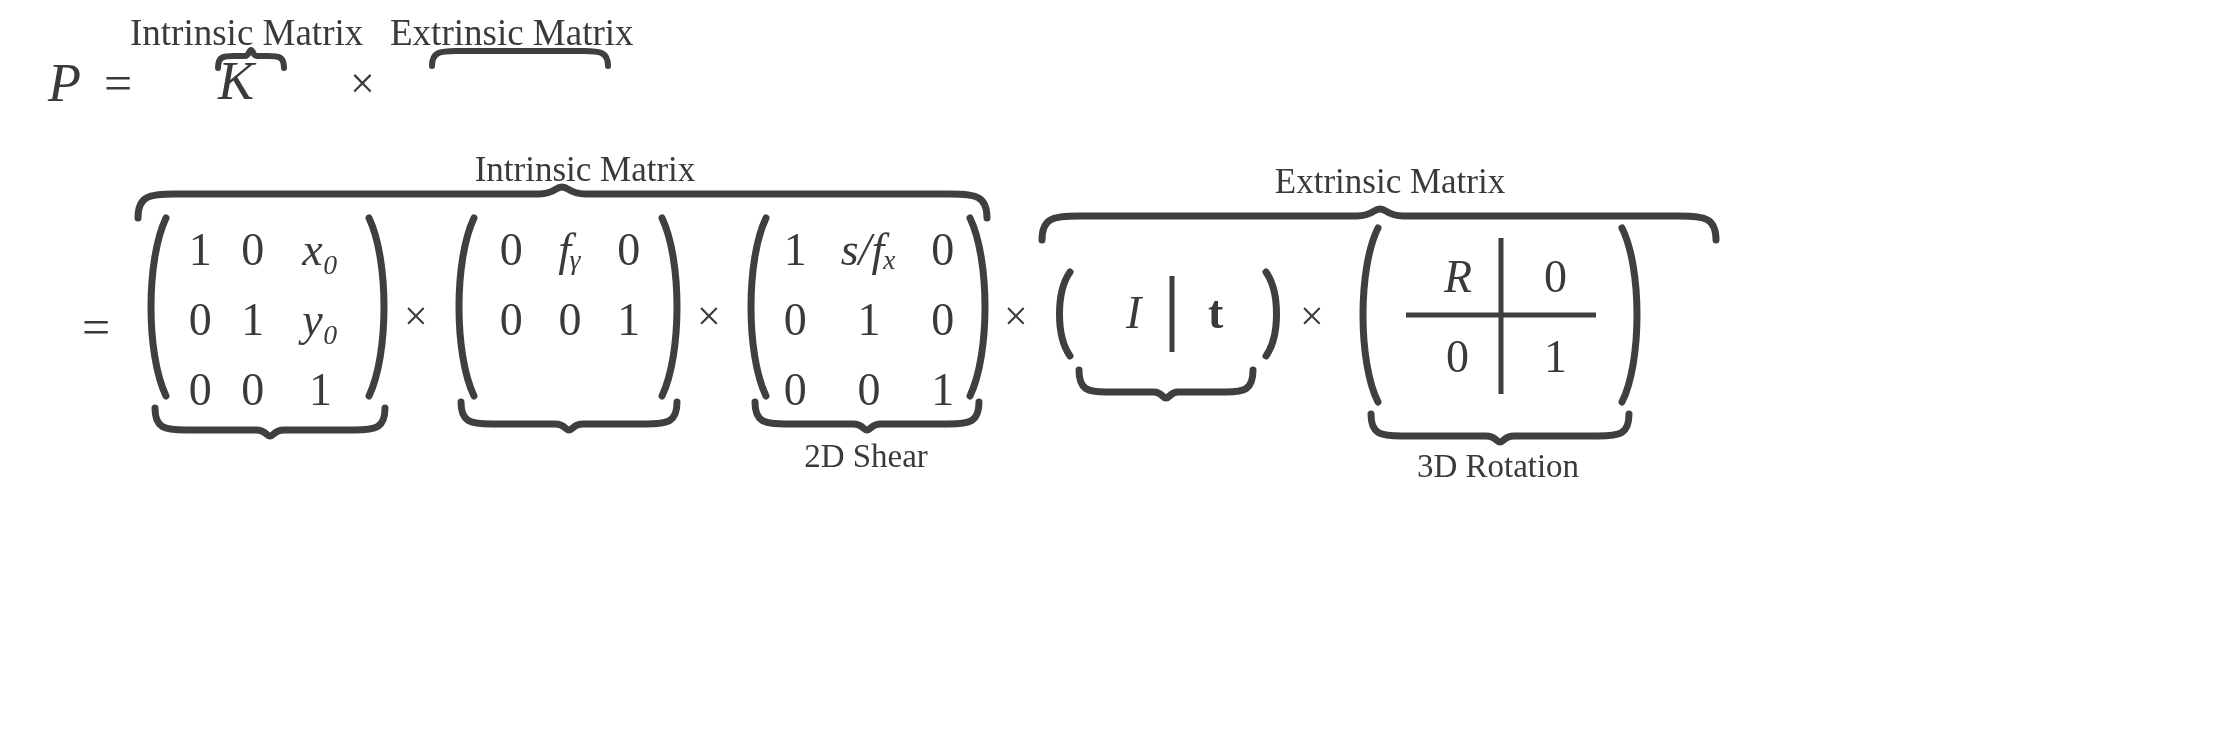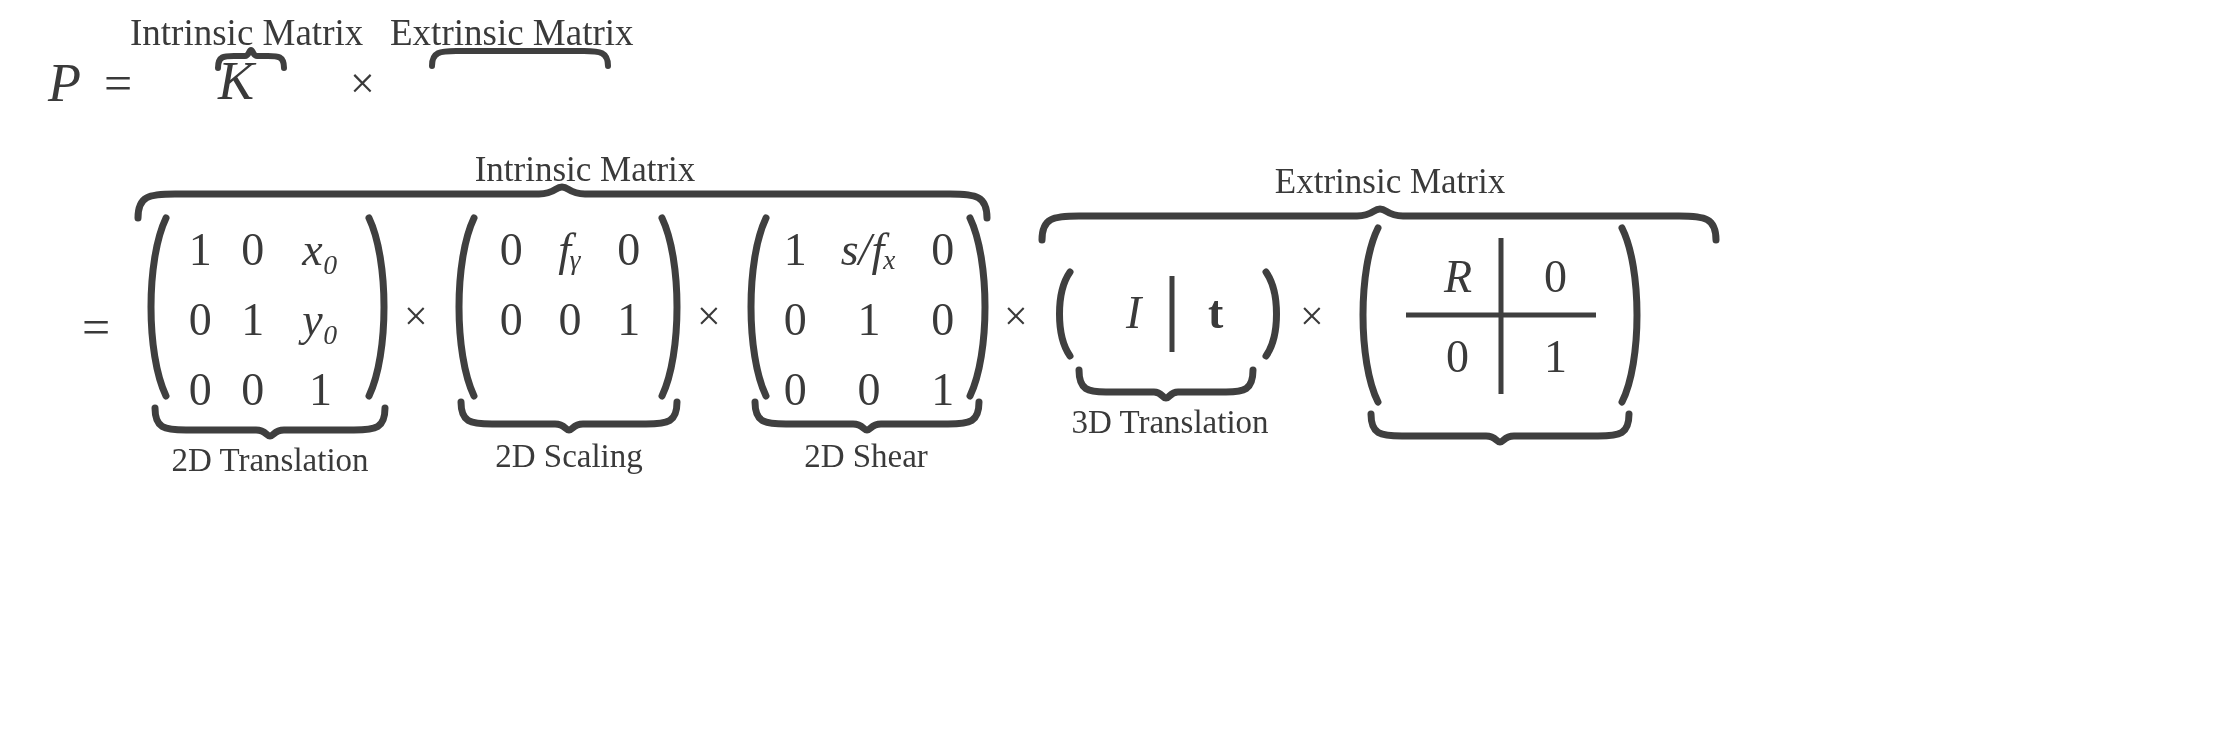--- a/index.html
+++ b/index.html
@@ -132,21 +132,20 @@
         </tr>
       </tbody>
         </table>
     </div>
 
     <div class="abs" style="left:152px;top:256px;">
       <svg width="236" height="32" viewBox="0 0 236 32">
         <path class="brace" d="M3,2 C3,22 12,24 34,24 L104,24 C114,24 114,30 118,30 C122,30 122,24 132,24 L202,24 C224,24 233,22 233,2"></path>
       </svg>
     </div>
-    <div class="ulabel" style="left:140px;top:292px;width:260px;">2D Translation</div>
 
     <span class="times-op" style="left:404px;top:142px;">×</span>
 
     <div class="abs" style="left:448px;top:62px;">
       <svg class="abs" style="left:0;top:0;" width="240" height="190" viewBox="0 0 240 190">
         <path class="paren" d="M26,6 C6,48 6,142 26,184"></path>
       </svg>
       <svg class="abs" style="left:0;top:0;" width="240" height="190" viewBox="0 0 240 190">
         <path class="paren" d="M214,6 C234,48 234,142 214,184"></path>
       </svg>
@@ -163,21 +162,20 @@
           <td>1</td>
         </tr>
       </tbody>
         </table>
     </div>
     <div class="abs" style="left:458px;top:250px;">
       <svg width="222" height="32" viewBox="0 0 222 32">
         <path class="brace" d="M3,2 C3,22 12,24 34,24 L97,24 C107,24 107,30 111,30 C115,30 115,24 125,24 L188,24 C210,24 219,22 219,2"></path>
       </svg>
     </div>
-    <div class="ulabel" style="left:450px;top:288px;width:238px;">2D Scaling</div>
 
     <span class="times-op" style="left:697px;top:142px;">×</span>
 
     <div class="abs" style="left:740px;top:62px;">
       <svg class="abs" style="left:0;top:0;" width="256" height="190" viewBox="0 0 256 190">
         <path class="paren" d="M26,6 C6,48 6,142 26,184"></path>
       </svg>
       <svg class="abs" style="left:0;top:0;" width="256" height="190" viewBox="0 0 256 190">
         <path class="paren" d="M230,6 C250,48 250,142 230,184"></path>
       </svg>
@@ -221,21 +219,20 @@
         <line class="rule" x1="124" y1="8" x2="124" y2="84"></line>
       </svg>
       <span class="abs mathvar" style="left:78px;top:18px;font-size:46px;">I</span>
       <span class="abs mathbold" style="left:160px;top:18px;font-size:46px;">t</span>
     </div>
     <div class="abs" style="left:1076px;top:218px;">
       <svg width="184" height="32" viewBox="0 0 184 32">
         <path class="brace" d="M3,2 C3,22 12,24 30,24 L78,24 C86,24 86,30 90,30 C94,30 94,24 102,24 L150,24 C168,24 177,22 177,2"></path>
       </svg>
     </div>
-    <div class="ulabel" style="left:1050px;top:254px;width:240px;">3D Translation</div>
 
     <span class="times-op" style="left:1300px;top:142px;">×</span>
 
     <div class="abs" style="left:1350px;top:72px;">
       <svg class="abs" style="left:0;top:0;" width="300" height="186" viewBox="0 0 300 186">
         <path class="paren" d="M28,6 C8,46 8,140 28,180"></path>
       </svg>
       <svg class="abs" style="left:0;top:0;" width="300" height="186" viewBox="0 0 300 186">
         <path class="paren" d="M272,6 C292,46 292,140 272,180"></path>
       </svg>
@@ -246,15 +243,16 @@
       <span class="abs mathvar" style="left:94px;top:28px;font-size:46px;">R</span>
       <span class="abs" style="left:194px;top:28px;font-size:46px;">0</span>
       <span class="abs" style="left:96px;top:108px;font-size:46px;">0</span>
       <span class="abs" style="left:194px;top:108px;font-size:46px;">1</span>
     </div>
     <div class="abs" style="left:1368px;top:262px;">
       <svg width="264" height="32" viewBox="0 0 264 32">
         <path class="brace" d="M3,2 C3,22 12,24 34,24 L118,24 C128,24 128,30 132,30 C136,30 136,24 146,24 L230,24 C252,24 261,22 261,2"></path>
       </svg>
     </div>
+    <div class="ulabel" style="left:1348px;top:298px;width:300px;">3D Rotation</div>
 
   </div>
 </div>
 
 </body></html>

